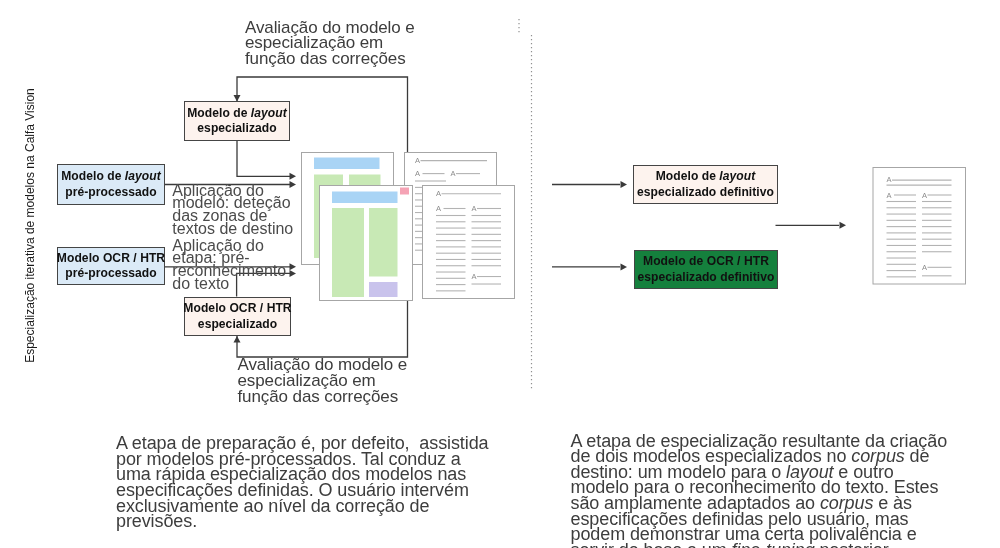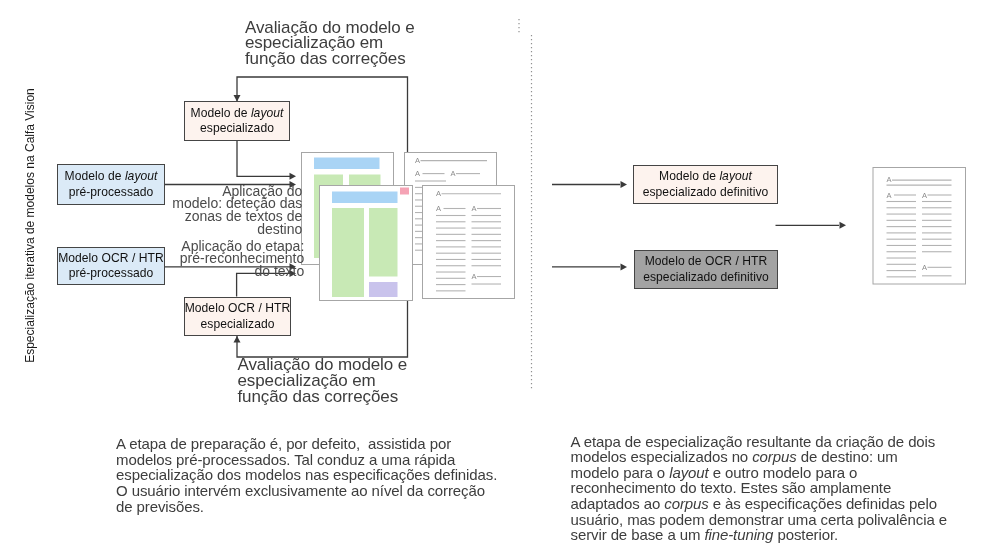--- a/index.html
+++ b/index.html
@@ -1,25 +1,25 @@
 <!DOCTYPE html>
 <html><head><meta charset="utf-8">
 <style>
 html,body{margin:0;padding:0;}
 body{width:1000px;height:548px;background:#ffffff;overflow:hidden;
  font-family:"Liberation Sans", sans-serif;}
 #c{position:relative;width:1000px;height:548px;}
 .lay{position:absolute;left:0;top:0;}
 .bx{position:absolute;border:1px solid #454545;box-sizing:border-box;
  display:flex;align-items:center;justify-content:center;text-align:center;
- font-size:12.1px;line-height:15.5px;color:#111;letter-spacing:0.05px;}
+ font-size:12.1px;line-height:15.5px;color:#111;letter-spacing:0.05px;font-weight:bold;}
 .bxi{white-space:nowrap;}
 .ann{position:absolute;font-size:17px;line-height:15.65px;color:#3d3d3d;letter-spacing:-0.1px;}
-.sm{position:absolute;font-size:14px;line-height:12.75px;color:#4b4b4b;text-align:right;}
-.par{position:absolute;font-size:15px;line-height:15.6px;color:#3d3d3d;letter-spacing:-0.1px;}
+.sm{position:absolute;font-size:16px;line-height:12.75px;color:#4b4b4b;}
+.par{position:absolute;font-size:18px;line-height:15.6px;color:#3d3d3d;letter-spacing:-0.1px;}
 .vert{position:absolute;left:-108.8px;top:219.3px;width:276px;height:13px;
  transform:rotate(-90deg);transform-origin:center center;
  font-size:12px;color:#1a1a1a;text-align:center;white-space:nowrap;}
 </style></head>
 <body>
 <div id="c">
 <svg class="lay" width="1000" height="548" viewBox="0 0 1000 548">
       <g stroke="#3a3a3a" stroke-width="1.3" fill="none">
         <polyline points="237,101 237,77 407.5,77 407.5,357 237,357 237,336"></polyline>
         <polyline points="237,141 237,176.3 290,176.3"></polyline>
@@ -151,21 +151,21 @@
     </div>
     <div class="bx" style="left:184px;top:101px;width:106px;height:40px;background:#fdf3ee;">
       <div class="bxi">Modelo de <i>layout</i><br>especializado</div>
     </div>
     <div class="bx" style="left:184px;top:297px;width:107px;height:39px;background:#fdf3ee;">
       <div class="bxi">Modelo OCR / HTR<br>especializado</div>
     </div>
     <div class="bx" style="left:633px;top:165px;width:145px;height:39px;background:#fdf3ee;">
       <div class="bxi">Modelo de <i>layout</i><br>especializado definitivo</div>
     </div>
-    <div class="bx" style="left:634px;top:250px;width:144px;height:39px;background:#a3a3a3;">
+    <div class="bx" style="left:634px;top:250px;width:144px;height:39px;background:#15803d;">
       <div class="bxi">Modelo de OCR / HTR<br>especializado definitivo</div>
     </div>
 <div class="ann" style="left:245px;top:19.6px;width:170px;">Avaliação do modelo e especialização em função das correções</div>
     <div class="ann" style="left:237.5px;top:357.4px;width:170px;">Avaliação do modelo e especialização em função das correções</div>
     <div class="sm" style="left:172.3px;top:184.5px;width:130px;">Aplicação do modelo: deteção das zonas de textos de destino</div>
     <div class="sm" style="left:172.3px;top:239.5px;width:132px;">Aplicação do etapa: pré-reconhecimento do texto</div>
     <div class="par" style="left:116px;top:436.3px;width:384px;">A etapa de preparação é, por defeito,&nbsp; assistida por modelos pré-processados. Tal conduz a uma rápida especialização dos modelos nas especificações definidas. O usuário intervém exclusivamente ao nível da correção de previsões.</div>
     <div class="par" style="left:570.5px;top:433.6px;width:378px;">A etapa de especialização resultante da criação de dois modelos especializados no <i>corpus</i> de destino: um modelo para o <i>layout</i> e outro modelo para o reconhecimento do texto. Estes são amplamente adaptados ao <i>corpus</i> e às especificações definidas pelo usuário, mas podem demonstrar uma certa polivalência e servir de base a um <i>fine-tuning</i> posterior.</div>
     <div class="vert">Especialização iterativa de modelos na Calfa Vision</div>
 </div>

